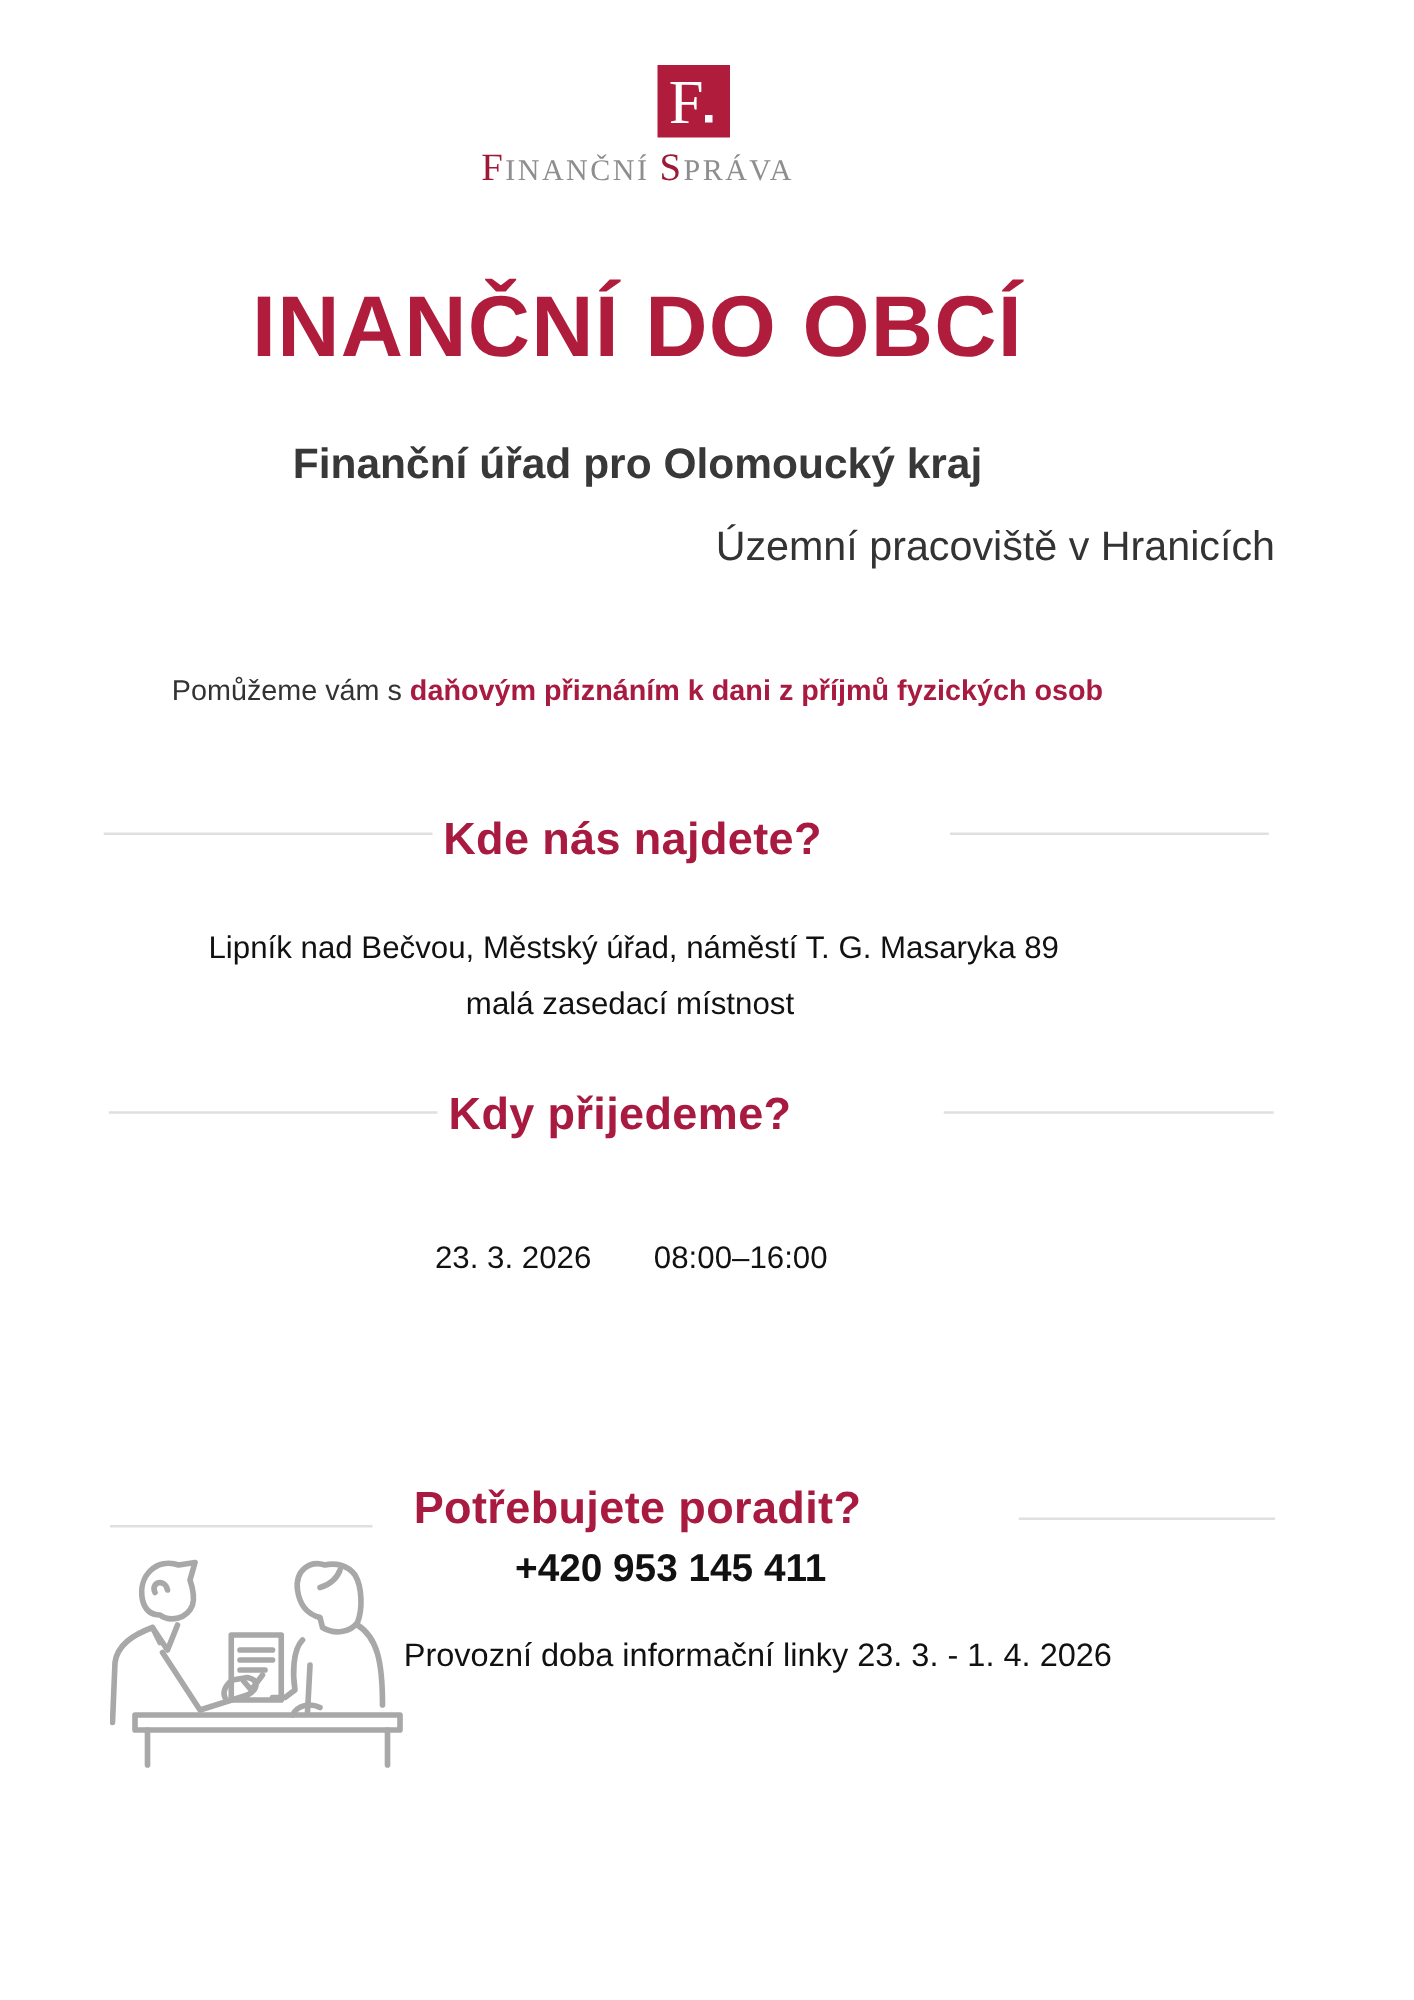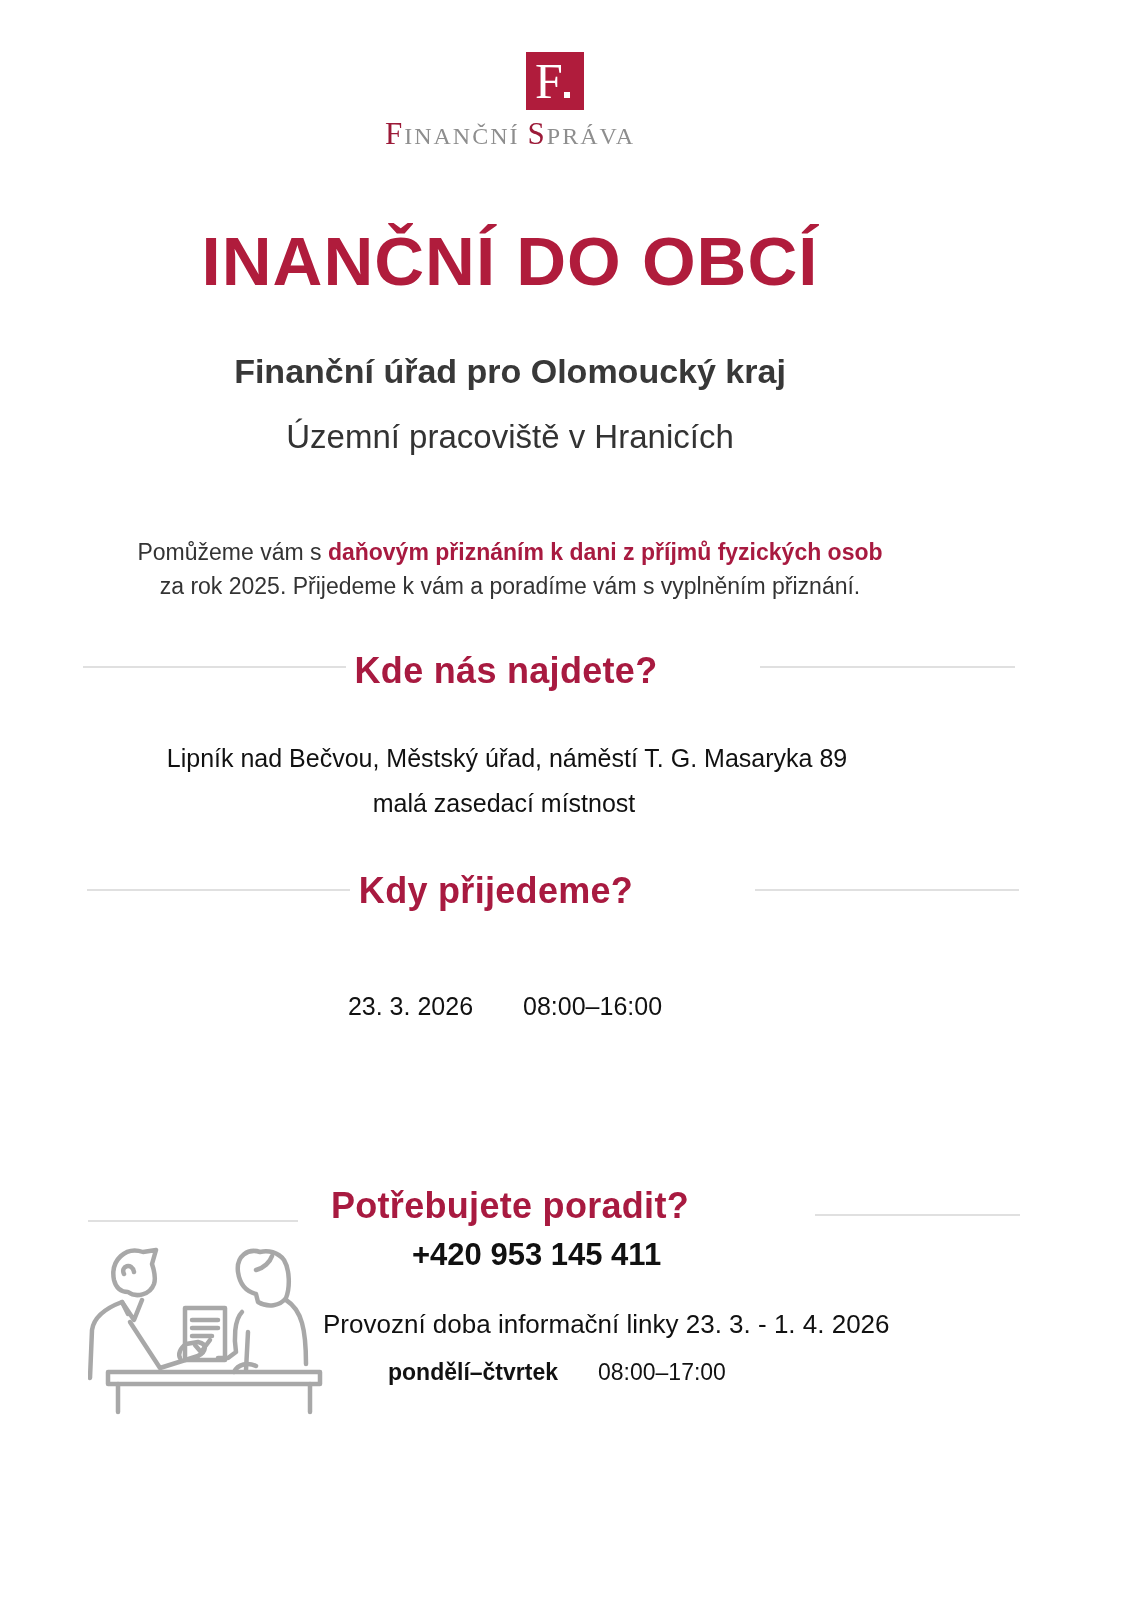--- a/index.html
+++ b/index.html
@@ -13,21 +13,21 @@
               color:#fff; font-family:"Liberation Serif", serif; font-size:50px; line-height:58px;
               text-align:left; box-sizing:border-box; padding-left:9px; }
   .logo-box .dot { display:inline-block; width:6px; height:6px; background:#fff; margin-left:1px; }
   .logo-text { top:116px; font-family:"Liberation Serif", serif; font-size:31px; letter-spacing:2px;
                color:#8e8e8e; }
   .logo-text .r { color:#9c1a38; }
   .logo-text .small { font-size:24px; }
 
   .main-title { top:222px; font-size:69px; font-weight:bold; color:#b01c3c; letter-spacing:1px; }
   .office { top:352px; font-size:34px; font-weight:bold; color:#383838; }
-  .branch { top:418px; font-size:33px; color:#333; }
+  .branch { top:418px; font-size:33px; color:#333;text-align:right; }
 
   .intro { top:535px; font-size:23px; line-height:34px; color:#333; }
   .intro .hl { color:#a81a40; font-weight:bold; }
 
   .divider { height:2px; background:#e0e0e0; }
   .section-h { font-size:36px; font-weight:bold; color:#a81a40; letter-spacing:0.3px; }
 
   .loc { font-size:25px; color:#111; }
   .when { top:992px; font-size:25px; color:#111; }
   .when span { display:inline-block; }
@@ -47,21 +47,20 @@
 <div class="abs center logo-text">
   <span class="r">F</span><span class="small">INANČNÍ </span><span class="r">S</span><span class="small">PRÁVA</span>
 </div>
 
 <div class="abs center main-title">INANČNÍ DO OBCÍ</div>
 <div class="abs center office">Finanční úřad pro Olomoucký kraj</div>
 <div class="abs center branch">Územní pracoviště v Hranicích</div>
 
 <div class="abs center intro">
   <span>Pomůžeme vám s </span><span class="hl">daňovým přiznáním k dani z příjmů fyzických osob</span><br>
-  <span>za rok 2025. Přijedeme k vám a poradíme vám s vyplněním přiznání.</span>
 </div>
 
 <div class="abs divider" style="left:83px; top:666px; width:263px;"></div>
 <div class="abs divider" style="left:760px; top:666px; width:255px;"></div>
 <div class="abs center section-h" style="top:650px; left:-4px;">Kde nás najdete?</div>
 <div class="abs center loc" style="top:744px; left:-3px;">Lipník nad Bečvou, Městský úřad, náměstí T. G. Masaryka 89</div>
 <div class="abs center loc" style="top:789px; left:-6px;">malá zasedací místnost</div>
 
 <div class="abs divider" style="left:87px; top:889px; width:263px;"></div>
 <div class="abs divider" style="left:755px; top:889px; width:264px;"></div>
@@ -100,18 +99,14 @@
   <path d="M146 132 C150 124 160 122 168 126"></path>
 
   <rect x="20" y="132" width="212" height="12"></rect>
   <line x1="30" y1="144" x2="30" y2="172"></line>
   <line x1="222" y1="144" x2="222" y2="172"></line>
 </svg>
 
 <div class="abs hours-title">Provozní doba informační linky 23. 3. - 1. 4. 2026</div>
 <table class="abs hours-table">
   <tbody>
-      <tr>
-    <td class="day">pondělí–čtvrtek</td>
-    <td>08:00–17:00</td>
-  </tr>
 </tbody>
   </table>
 
 </body></html>

